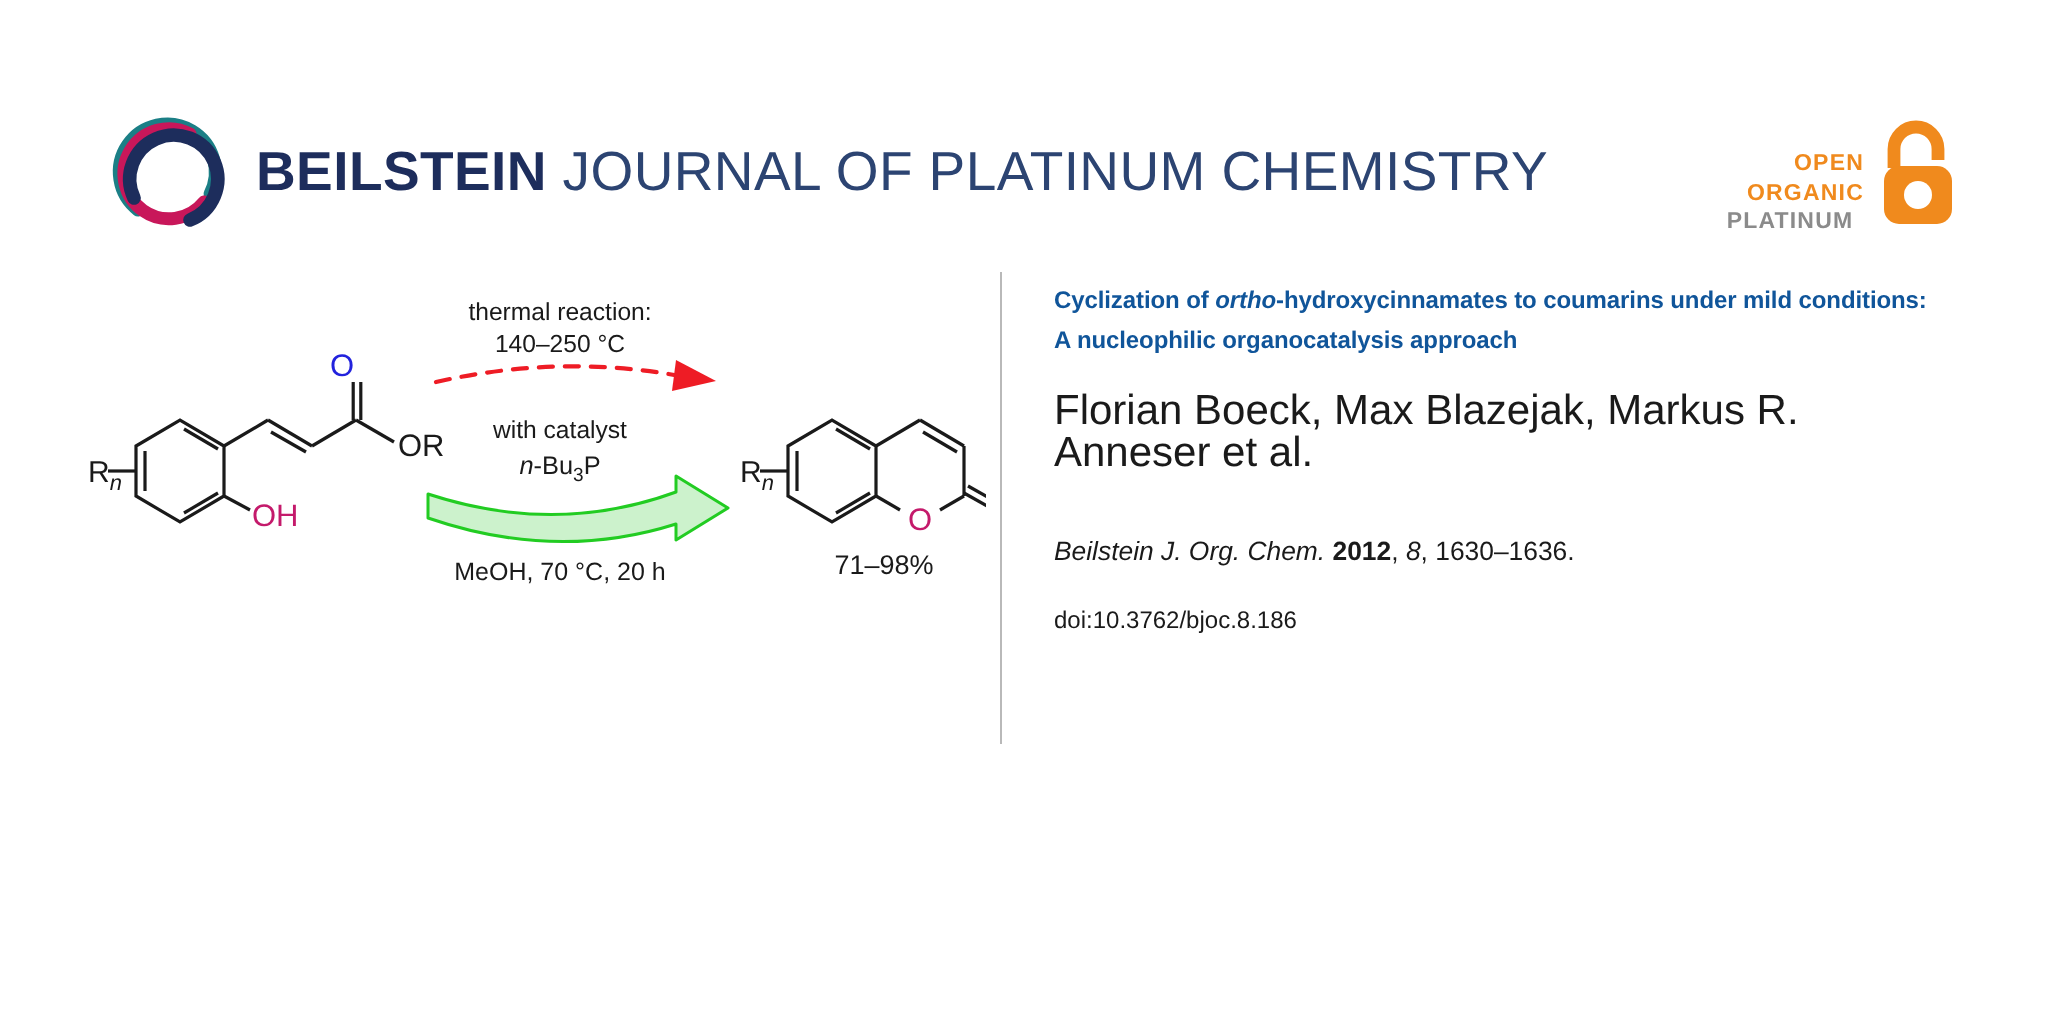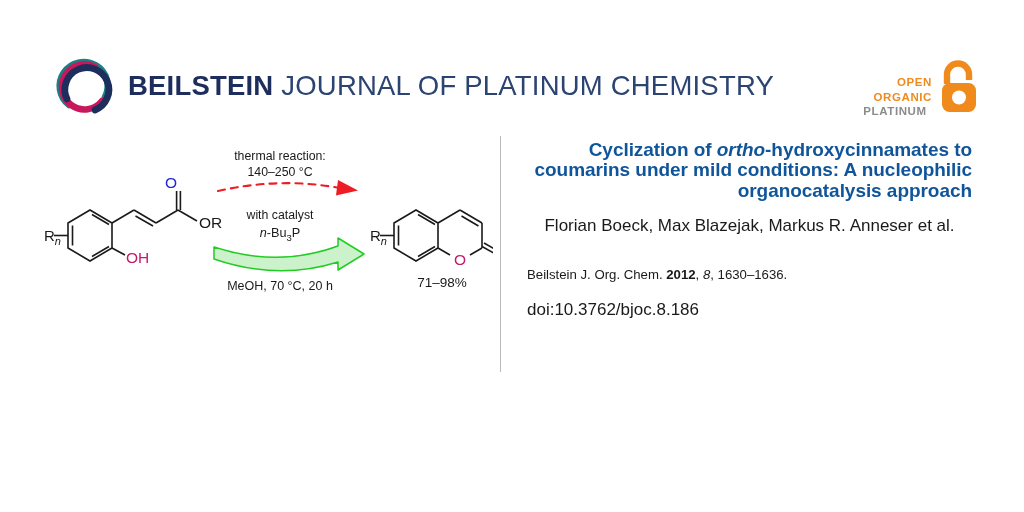--- a/index.html
+++ b/index.html
@@ -35,37 +35,36 @@
     background:#b9b9b9;
   }
 
   
   .scheme{position:absolute;left:28px;top:135px;width:465px;height:160px;}
   .scheme svg{display:block;}
 
   
   .meta{position:absolute;left:527px;top:140px;width:445px;}
   .title{
-    font-size:19px;font-weight:700;color:#10559a;line-height:20.4px;
-    letter-spacing:-.05px;margin:0 0 14px 0;text-align:right;
+    font-size:12px;font-weight:700;color:#10559a;line-height:20.4px;
+    letter-spacing:-.05px;margin:0 0 14px 0;
   }
   .title i{font-style:italic;}
   .authors{
-    font-size:17px;color:#1a1a1a;line-height:21px;margin:0 0 30px 0;
+    font-size:21px;color:#1a1a1a;line-height:21px;margin:0 0 30px 0;
     font-weight:400;
-    text-align:center;
   }
   .citation{
     font-size:13.2px;color:#1a1a1a;line-height:18px;margin:0 0 16px 0;
   }
-  .citation .jrnl{}
+  .citation .jrnl{font-style:italic;}
   .citation .yr{font-weight:700;}
   .citation .vol{font-style:italic;}
   .doi,.license{
-    font-size:17px;color:#1a1a1a;line-height:19.5px;margin:0;
+    font-size:12px;color:#1a1a1a;line-height:19.5px;margin:0;
   }
 </style>
 </head>
 <body>
 
 <div class="page">
 
   <div class="header">
 
     <div class="logo-mark">

